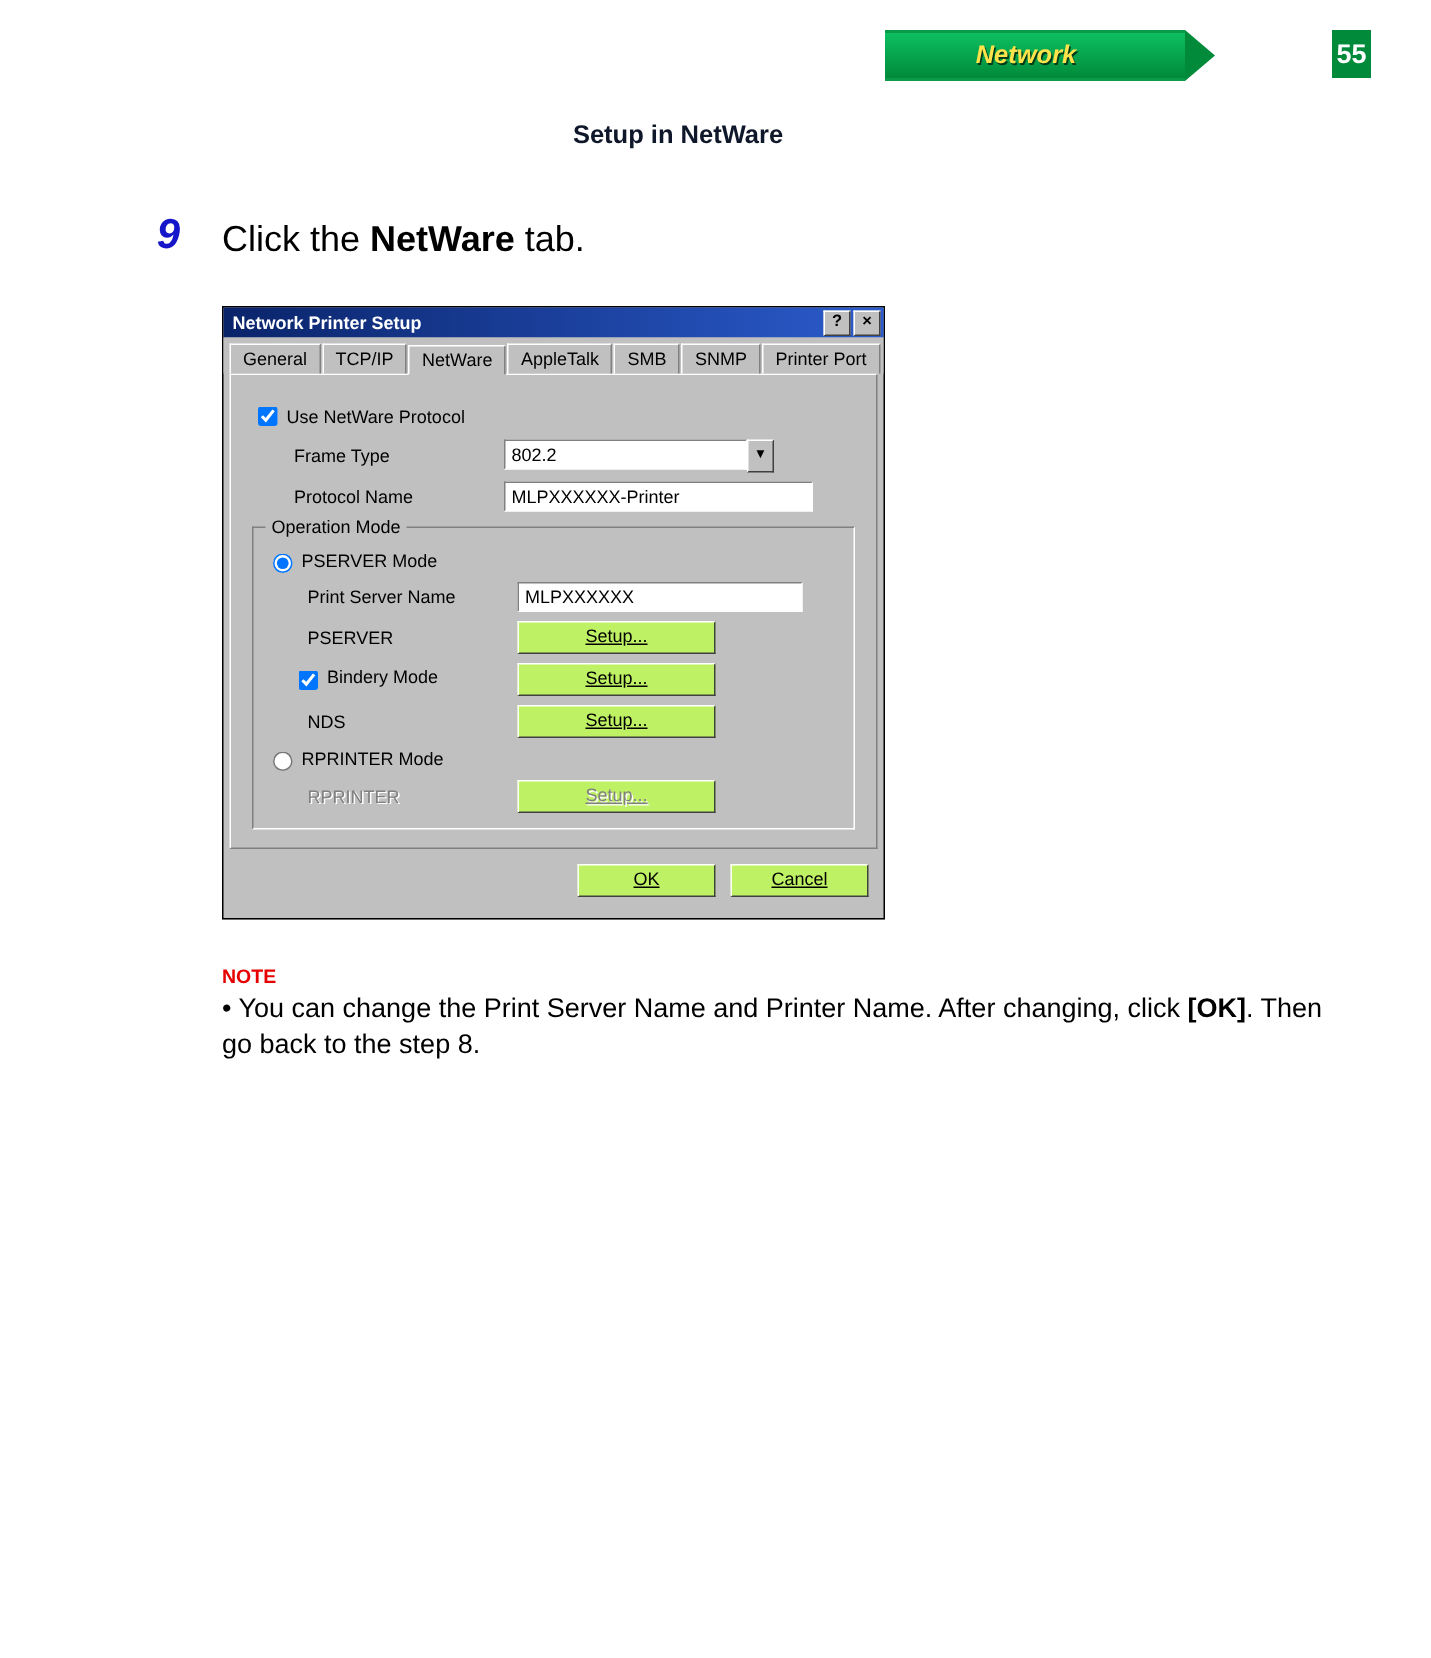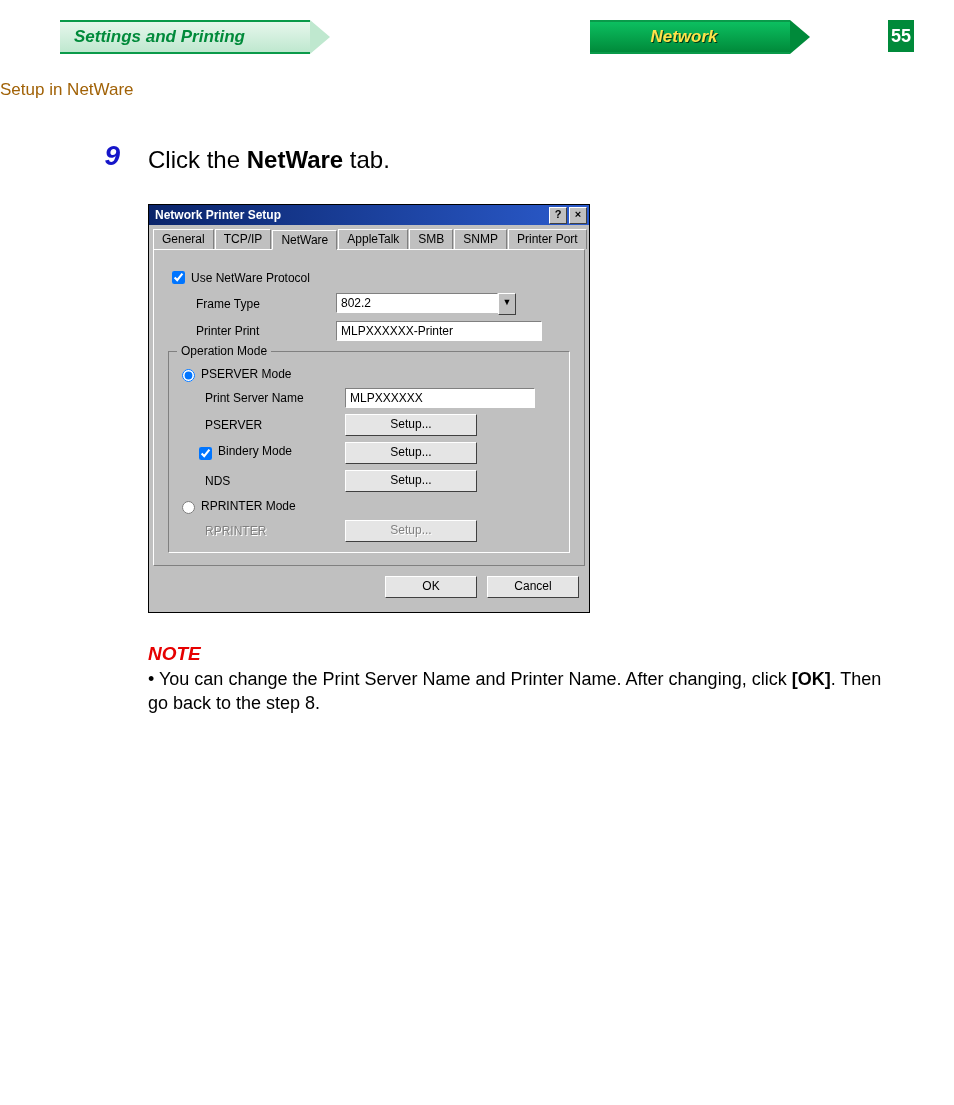--- a/index.html
+++ b/index.html
@@ -64,23 +64,23 @@
     width: 26px;
     height: 32px;
     line-height: 32px;
     background: #008a3a;
     color: #fff;
     font-weight: bold;
     text-align: center;
     font-size: 18px;
   }
   .section-link {
-    text-align: left;
-    color: #a16207;
-    font-weight: normal;
+    text-align: center;
+    color: #0f172a;
+    font-weight: bold;
     font-size: 17px;
     margin: 20px 50px 0 0;
   }
   .body-area {
     margin: 40px 60px 0 90px;
   }
   .step-row { display: flex; gap: 28px; }
   .step-num {
     color: #1515c9;
     font-size: 28px;
@@ -200,52 +200,51 @@
   .groupbox .legend {
     position: absolute;
     top: -8px; left: 8px;
     background: #c0c0c0;
     padding: 0 4px;
     font-size: 12px;
   }
   .btn {
     width: 130px;
     height: 20px;
-    background: #e5e5e5;
+    background: #bef264;
     border: 1px solid #fff;
     border-right-color:#404040; border-bottom-color:#404040;
     text-align: center;
     line-height: 18px;
     font-size: 12px;
+    text-decoration: underline;
   }
   .btn.disabled { color: #808080; text-shadow: 1px 1px 0 #fff; }
   .dlg-footer {
     display: flex;
     justify-content: flex-end;
     gap: 10px;
     padding: 4px 10px 14px 10px;
   }
   .dlg-footer .btn { width: 90px; }
   .disabled-text { color:#808080; text-shadow:1px 1px 0 #fff; }
 
   .note-block { margin-left: 58px; font-size: 18px; }
   .note-label {
     color: #e60000;
     font-weight: bold;
-    font-style: italic;
-    font-size: 19px;
+    font-size: 13px;
   }
   .note-body { margin: 2px 0 0 0; line-height: 1.35; }
 </style>
 </head>
 <body>
 
 <div class="page">
   <div class="header">
-    <div class="nav-tab tab1">Settings and Printing</div>
     <div class="nav-tab tab3 active">Network</div>
     <div class="page-num">55</div>
   </div>
 
   <div class="section-link">Setup in NetWare</div>
 
   <div class="body-area">
     <div class="step-row">
       <div class="step-num">9</div>
       <div class="step-text">
@@ -275,21 +274,21 @@
           <span>Use NetWare Protocol</span>
         </div>
         <div class="row">
           <span class="lbl indent">Frame Type</span>
           <div class="combo">
             <div class="field">802.2</div>
             <div class="drop">▼</div>
           </div>
         </div>
         <div class="row">
-          <span class="lbl indent">Printer Print</span>
+          <span class="lbl indent">Protocol Name</span>
           <div class="field" style="flex:0 0 196px">MLPXXXXXX-Printer</div>
         </div>
 
         <div class="groupbox">
           <div class="legend">Operation Mode</div>
           <div class="row">
             <input type="radio" class="rad" checked="" style="">
             <span>PSERVER Mode</span>
           </div>
           <div class="row">

